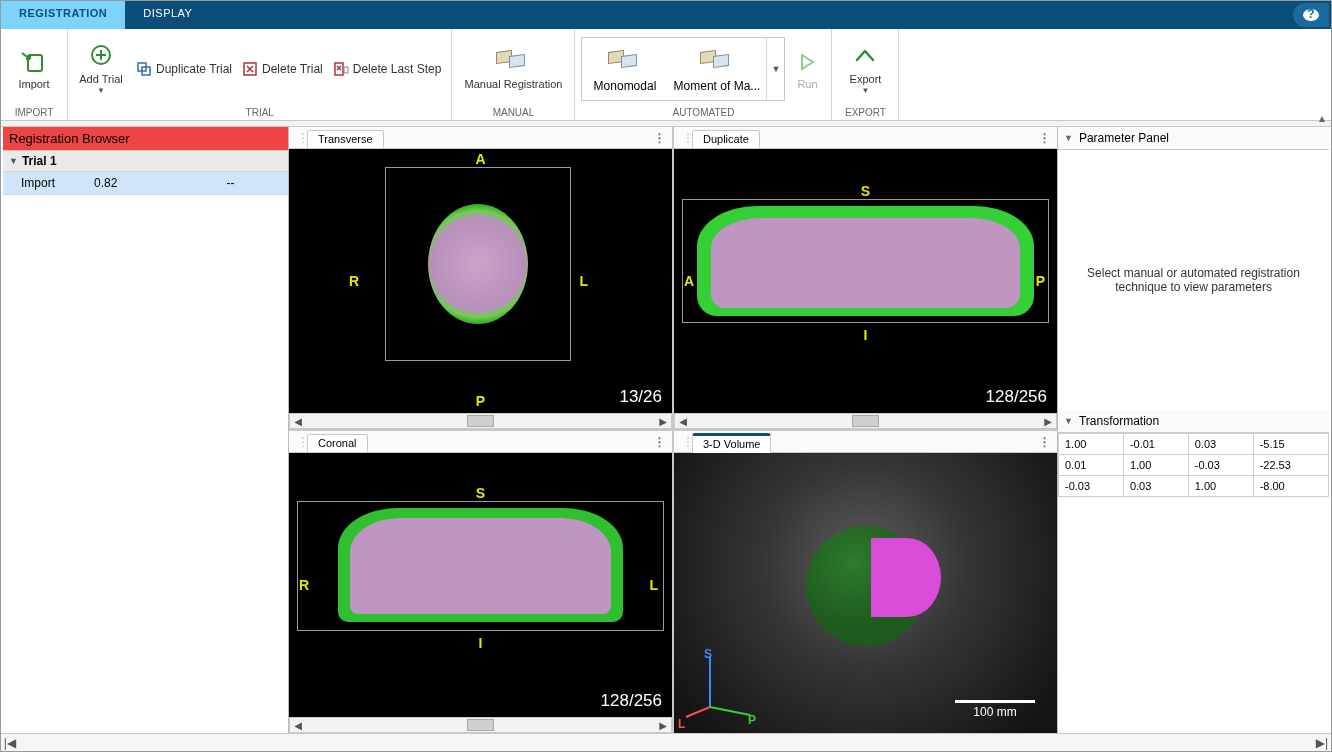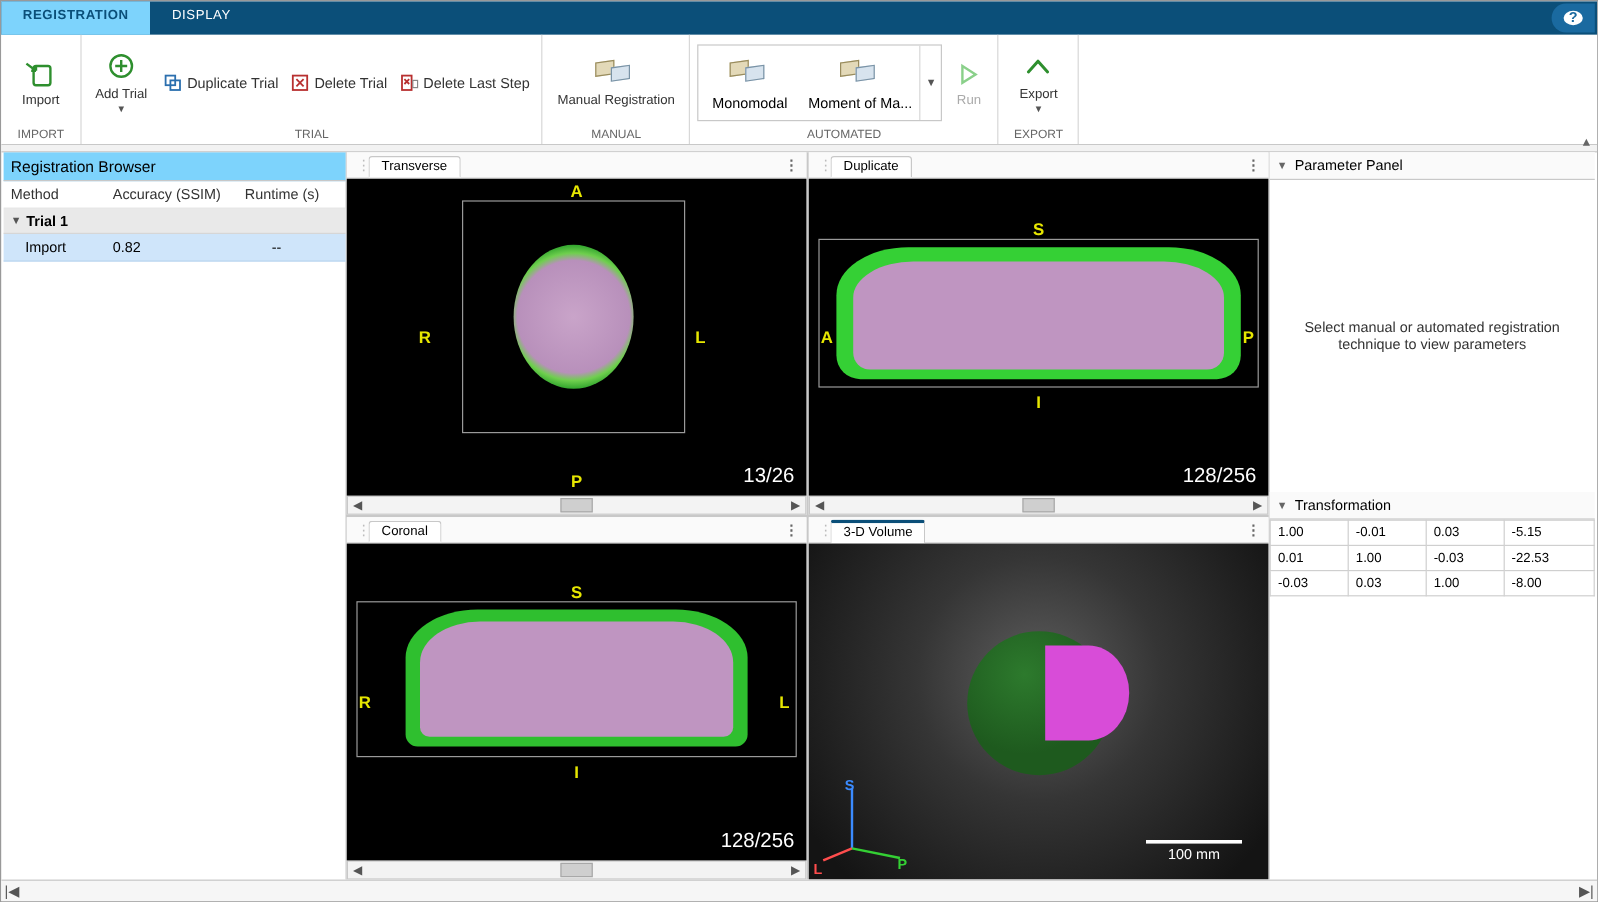--- a/index.html
+++ b/index.html
@@ -30,21 +30,21 @@
 .alg-btn .lbl { font-size:12px; }
 .alg-drop { width:18px; border-left:1px solid #d8d8d8; display:flex; align-items:center; justify-content:center; cursor:pointer; }
 
 
 .docbar { height:6px; background:#f2f2f2; border-bottom:1px solid #c8c8c8; position: relative; }
 .collapse-caret { position:absolute; right:6px; top:-10px; font-size:12px; color:#666; }
 
 
 .workspace { position:absolute; top:126px; bottom:18px; left:2px; right:2px; display:flex; }
 .sidebar { width:286px; border-right:1px solid #bbb; display:flex; flex-direction:column; }
-.sidebar-title { padding:4px 6px; font-size:13px; border-bottom:1px solid #c8c8c8; background:#7dd3fc; }
+.sidebar-title { padding:4px 6px; font-size:13px; border-bottom:1px solid #c8c8c8; background:#ef4444; }
 .browser-head { display:flex; padding:4px 6px; font-size:11px; border-bottom:1px solid #e2e2e2; color:#333; }
 .browser-head .c1{ width:85px;} .browser-head .c2{ width:110px; text-align:left;} .browser-head .c3{ flex:1; }
 .trial-row { padding:3px 6px; font-size:11px; background:#e9e9e9; font-weight:600; display:flex; align-items:center; gap:4px; border-bottom:1px solid #d6d6d6;}
 .trial-row .caret { font-size:9px; color:#555; }
 .method-row { padding:4px 6px 4px 18px; font-size:11px; background:#cfe5fa; display:flex; border-bottom:1px solid #bcd6ef;}
 .method-row .c1{ width:73px;} .method-row .c2{ width:85px;} .method-row .c3{ flex:1; text-align:center;}
 
 .center { flex:1; display:grid; grid-template-columns: 1fr 1fr; grid-template-rows: 1fr 1fr; gap:2px; background:#c8c8c8; }
 .view { background:#fff; display:flex; flex-direction:column; position:relative; min-width:0; }
 .view-tab { height:22px; display:flex; align-items:center; border-bottom:1px solid #c8c8c8; background:#fafafa; padding:0 2px 0 8px;}
@@ -226,25 +226,20 @@
 </div>
 
 <div class="docbar">
   <span class="collapse-caret">▴</span>
 </div>
 
 <div class="workspace">
 
   <div class="sidebar">
     <div class="sidebar-title">Registration Browser</div>
-    <div class="browser-head">
-      <span class="c1">Method</span>
-      <span class="c2">Accuracy (SSIM)</span>
-      <span class="c3">Runtime (s)</span>
-    </div>
     <div class="trial-row">
       <span class="caret">▼</span>
       <span>Trial 1</span>
     </div>
     <div class="method-row">
       <span class="c1">Import</span>
       <span class="c2">0.82</span>
       <span class="c3">--</span>
     </div>
   </div>

